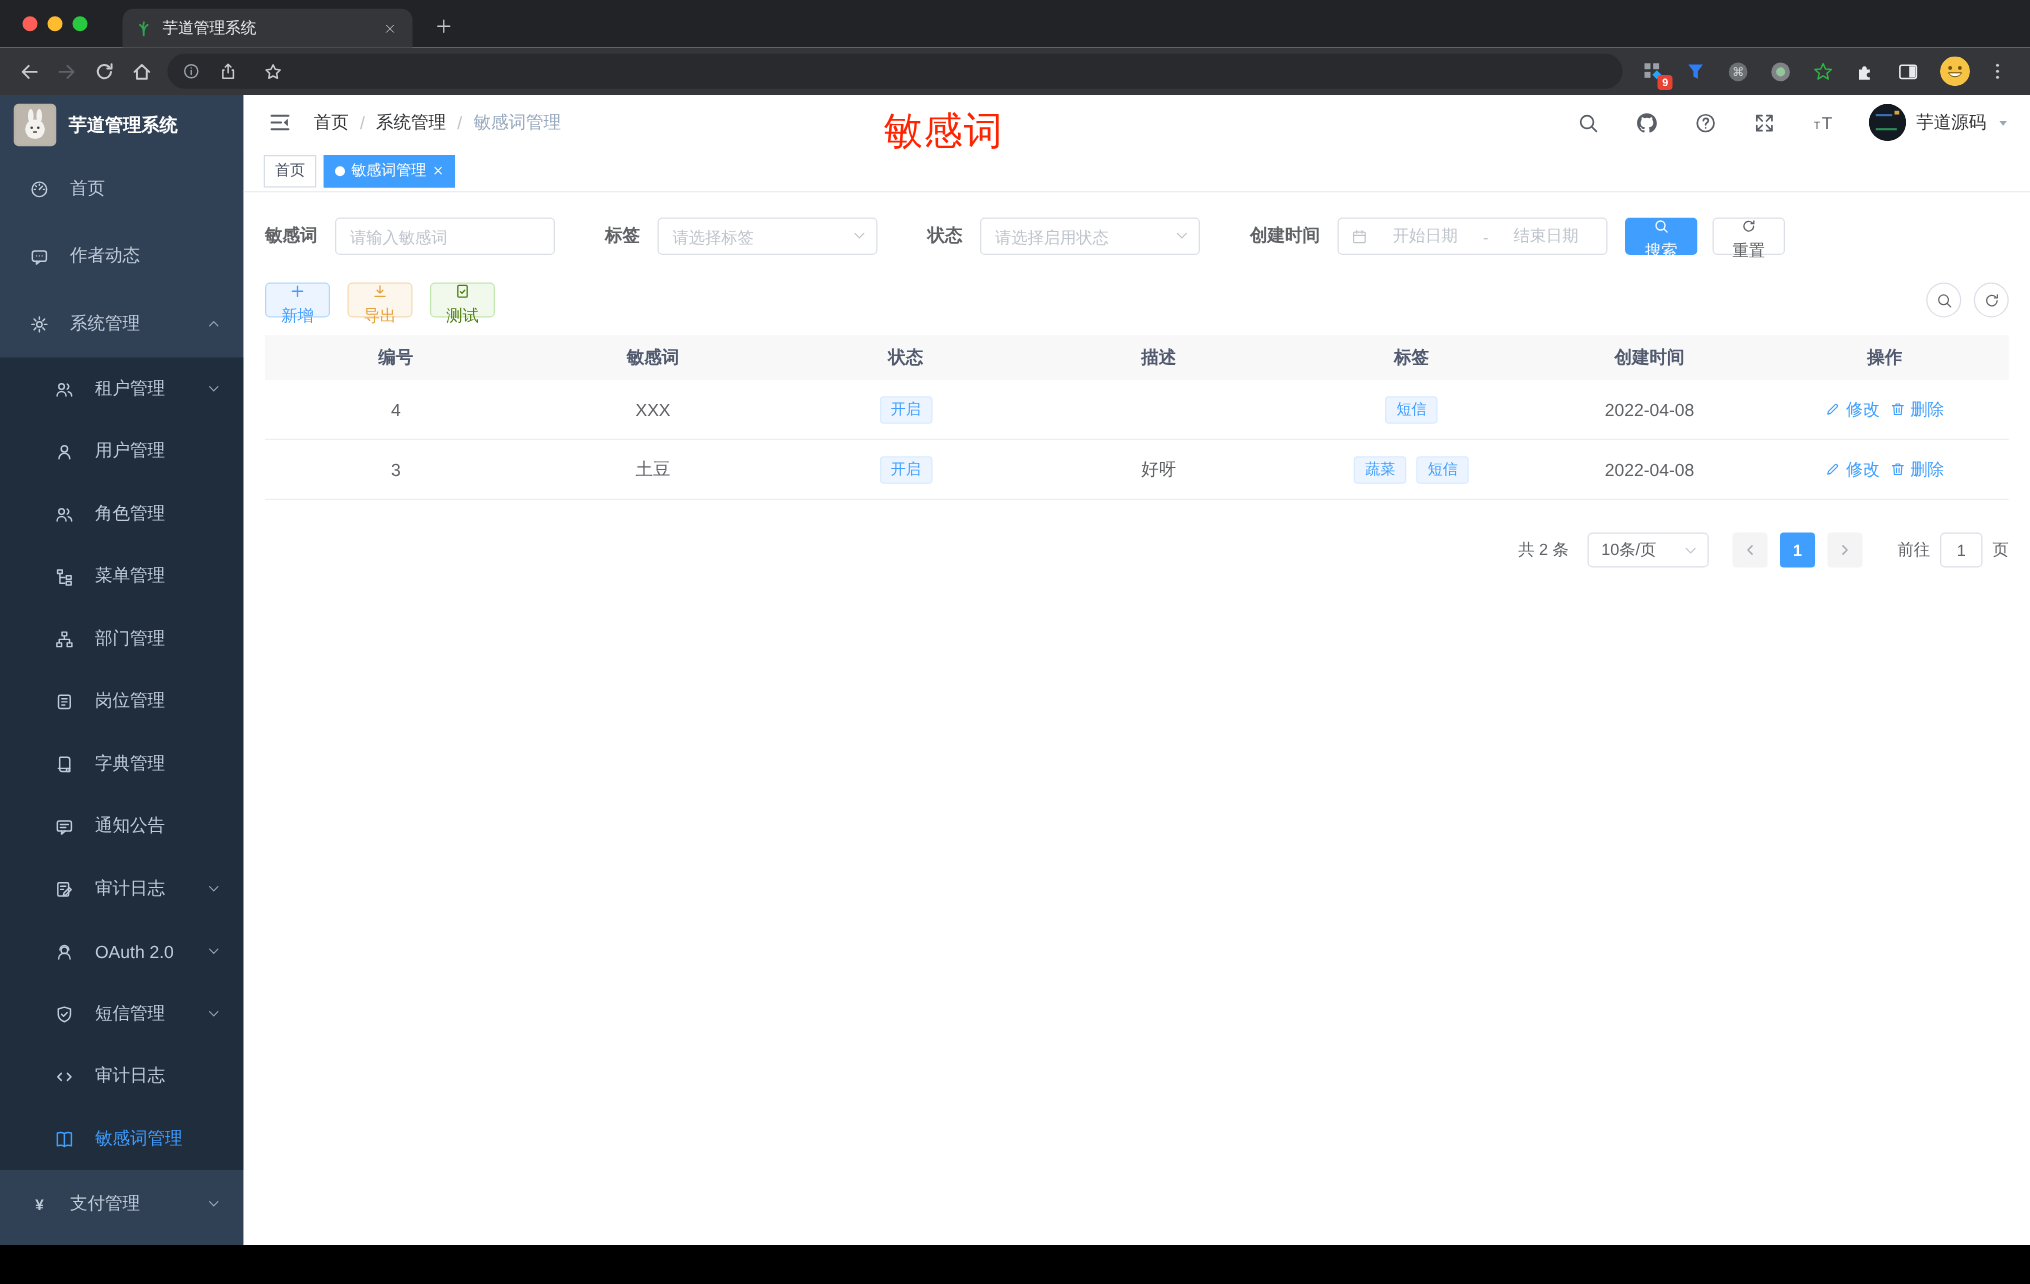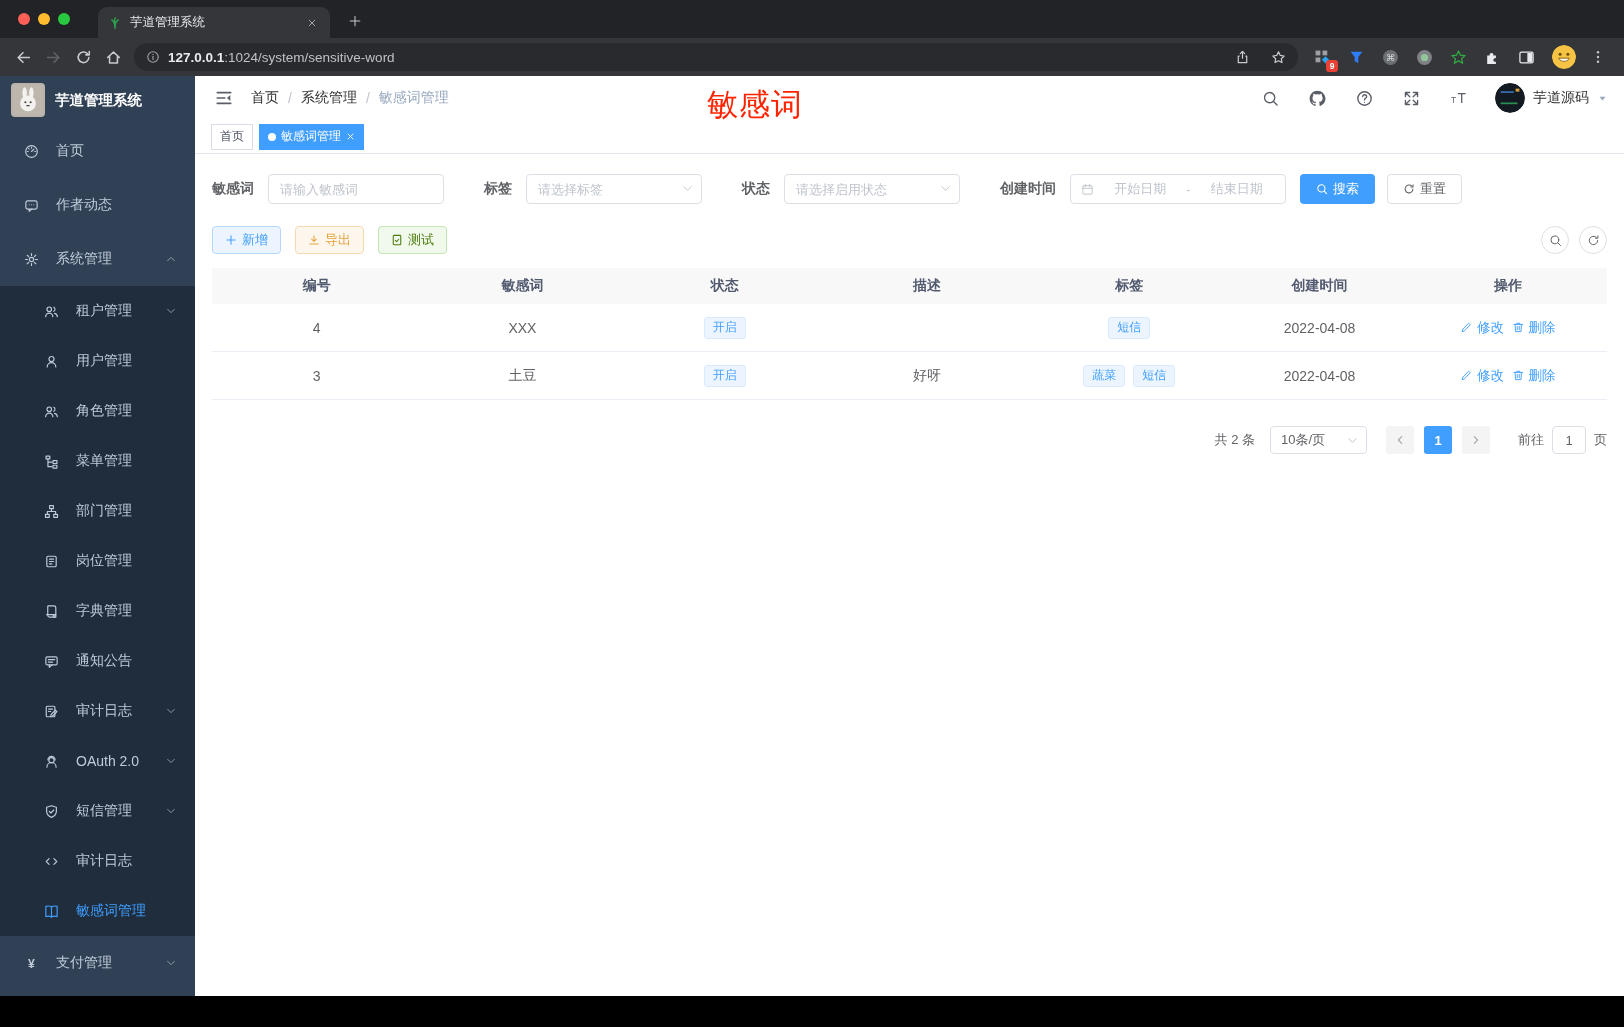--- a/index.html
+++ b/index.html
@@ -89,21 +89,21 @@
   .flabel { font-size:14px; font-weight:600; color:#606266; margin-right:14px; white-space:nowrap; }
   .finput { position:relative; }
   .finput input { width:176px; height:30px; border:1px solid #dcdfe6; border-radius:4px; padding:0 11px; font-size:13px; color:#606266; outline:none; font-family:inherit; }
   .finput input::placeholder { color:#bfc4cc; }
   .finput.has-arrow input { padding-right:26px; }
   .f-arrow { position:absolute; right:8px; top:8px; color:#c0c4cc; pointer-events:none; }
   .f-arrow .ic{width:13px;height:13px}
   .daterange { width:216px; height:30px; border:1px solid #dcdfe6; border-radius:4px; display:flex; align-items:center; padding:0 10px; gap:8px; color:#bfc4cc; font-size:13px; }
   .daterange .ic{width:13px;height:13px}
   .dr-txt { flex:1; text-align:center; white-space:nowrap; }
-  .btn { height:30px; display:inline-flex; align-items:center; gap:5px; padding:0 15px; border-radius:4px; font-size:13px; cursor:pointer; border:1px solid transparent; white-space:nowrap; }
+  .btn { height:30px; display:inline-flex; align-items:center; gap:5px; padding:0 15px; border-radius:4px; font-size:13px; cursor:pointer; border:1px solid transparent; white-space:nowrap;flex-direction:column; }
   .btn .ic { width:12px; height:12px; stroke-width:1.4; }
   .btn-primary { background:#409eff; color:#fff; margin-left:14px; }
   .btn-plain { background:#fff; color:#606266; border-color:#dcdfe6; margin-left:12px; }
 
   .actionrow { display:flex; align-items:center; margin-top:22px; }
   .btn-sm { height:28px; padding:0 12px; font-size:13px; }
   .btn-add { background:#ecf5ff; border-color:#b3d8ff; color:#409eff; }
   .btn-export { background:#fdf6ec; border-color:#f5dab1; color:#e6a23c; margin-left:14px; }
   .btn-test { background:#f0f9eb; border-color:#c2e7b0; color:#4d7c0f; margin-left:14px; }
   .rt-tools { margin-left:auto; display:flex; gap:10px; }
@@ -185,21 +185,20 @@
           </svg>
         </span>
       <div class="urlbar">
         <span class="urlinfo">
             <svg class="ic" viewBox="0 0 16 16" aria-hidden="true">
               <circle cx="8" cy="8" r="6"></circle>
               <path d="M8 7.3v3.6"></path>
               <circle cx="8" cy="5" r=".7" fill="currentColor" stroke="none"></circle>
             </svg>
           </span>
-        <span class="urltext"><b>127.0.0.1</b><span class="path">:1024/system/sensitive-word</span></span>
         <span class="pillbtn">
             <svg class="ic" viewBox="0 0 16 16" aria-hidden="true">
               <path d="M4.5 6.5h-1v7h9v-7h-1"></path>
               <path d="M8 1.8v7M5.6 3.9L8 1.5l2.4 2.4"></path>
             </svg>
           </span>
         <span class="pillbtn">
             <svg class="ic" viewBox="0 0 16 16" aria-hidden="true">
               <path d="M8 2l1.9 3.8 4.1.6-3 2.9.7 4.1L8 11.5l-3.7 1.9.7-4.1-3-2.9 4.1-.6z"></path>
             </svg>

